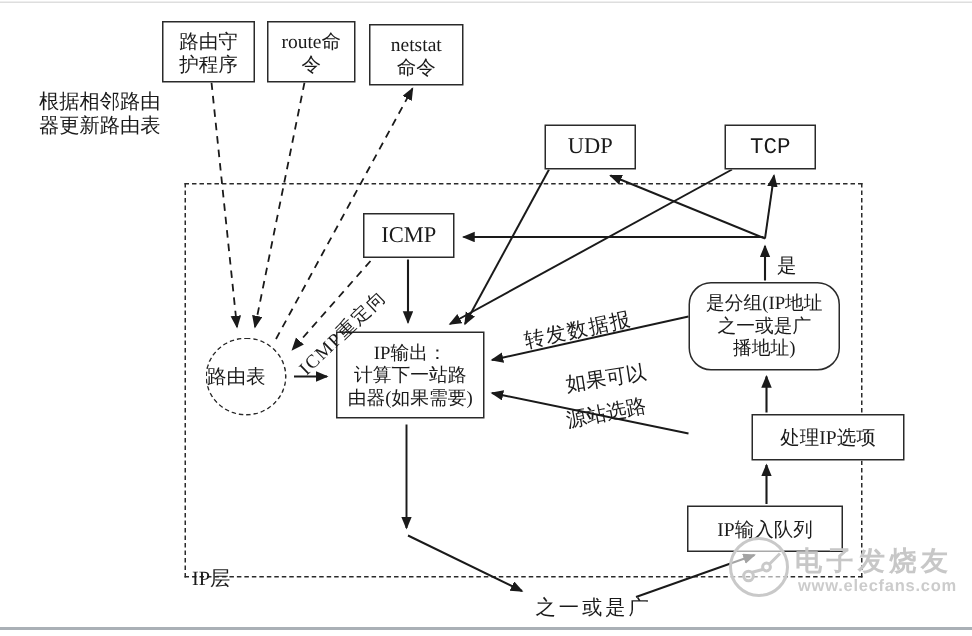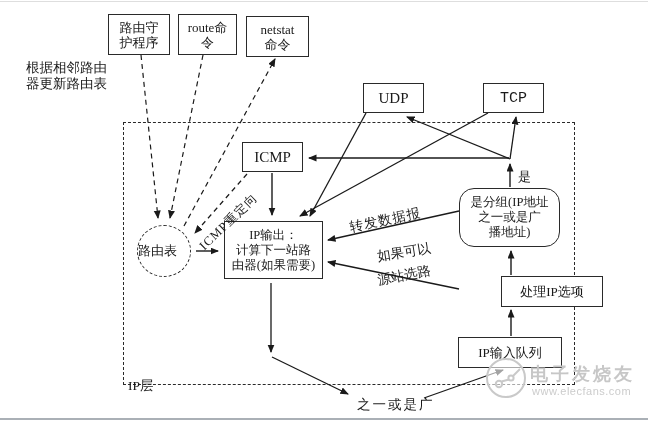--- a/index.html
+++ b/index.html
@@ -23,21 +23,21 @@
     border:1.4px dashed #2a2a2a;border-radius:50%;background:#fff;z-index:3;
     display:flex;align-items:center;justify-content:flex-start;font-size:13px;box-sizing:border-box;
   }
   svg.wires{position:absolute;left:0;top:0;z-index:2;}
   .rot{transform-origin:left top;}
   #watermark{position:absolute;right:2px;bottom:4px;width:160px;height:62px;z-index:5;}
   #wm-logo{position:absolute;left:0px;top:0px;width:40px;height:40px;border:2.5px solid #c9c9c9;
     border-radius:50%;background:rgba(255,255,255,.6);box-sizing:border-box;}
   #wm-text{position:absolute;left:44px;top:4px;color:#c7c7c7;font-weight:bold;
     font-size:18px;letter-spacing:3px;font-family:"Liberation Sans",sans-serif;}
-  #wm-url{position:absolute;left:46px;top:27px;color:#cccccc;font-size:11px;font-weight:normal;
+  #wm-url{position:absolute;left:46px;top:27px;color:#cccccc;font-size:11px;font-weight:bold;
     font-family:"Liberation Sans",sans-serif;letter-spacing:.5px;}
   #top-rule{position:absolute;left:0;top:1px;width:648px;height:1px;background:#dedede;z-index:0;}
   #bottom-rule{position:absolute;left:0;top:418px;width:648px;height:2px;background:#aab0b6;z-index:0;}
 </style>
 </head>
 <body>
 
 <div id="stage">
   <div id="top-rule"></div>
   <div id="bottom-rule"></div>

